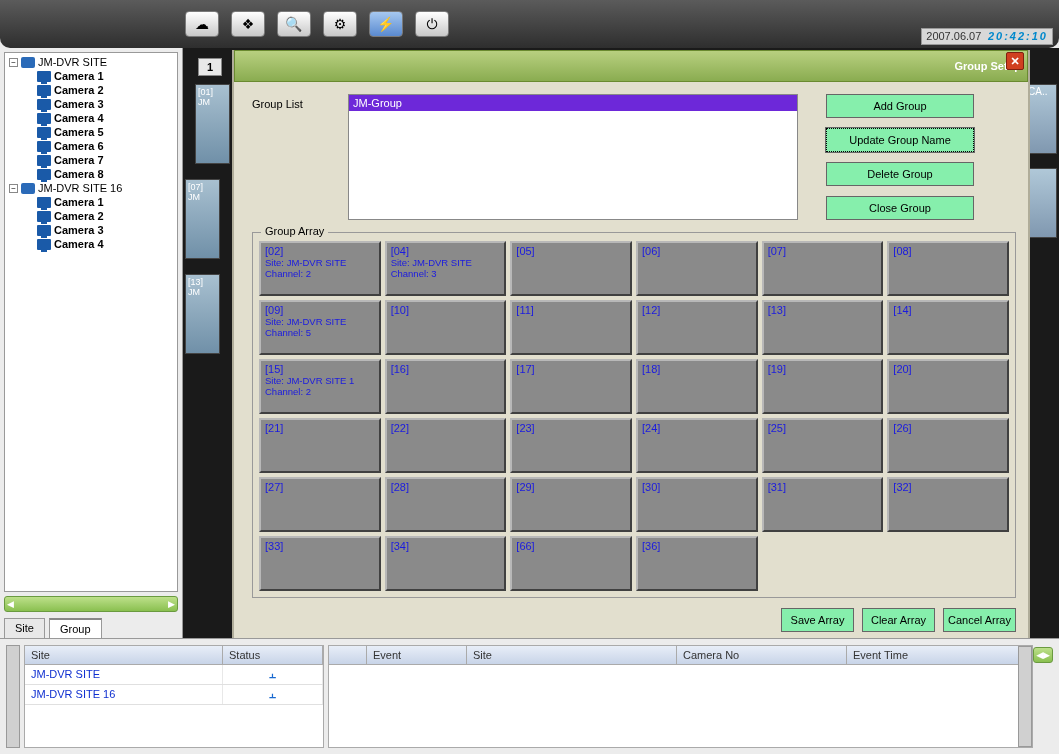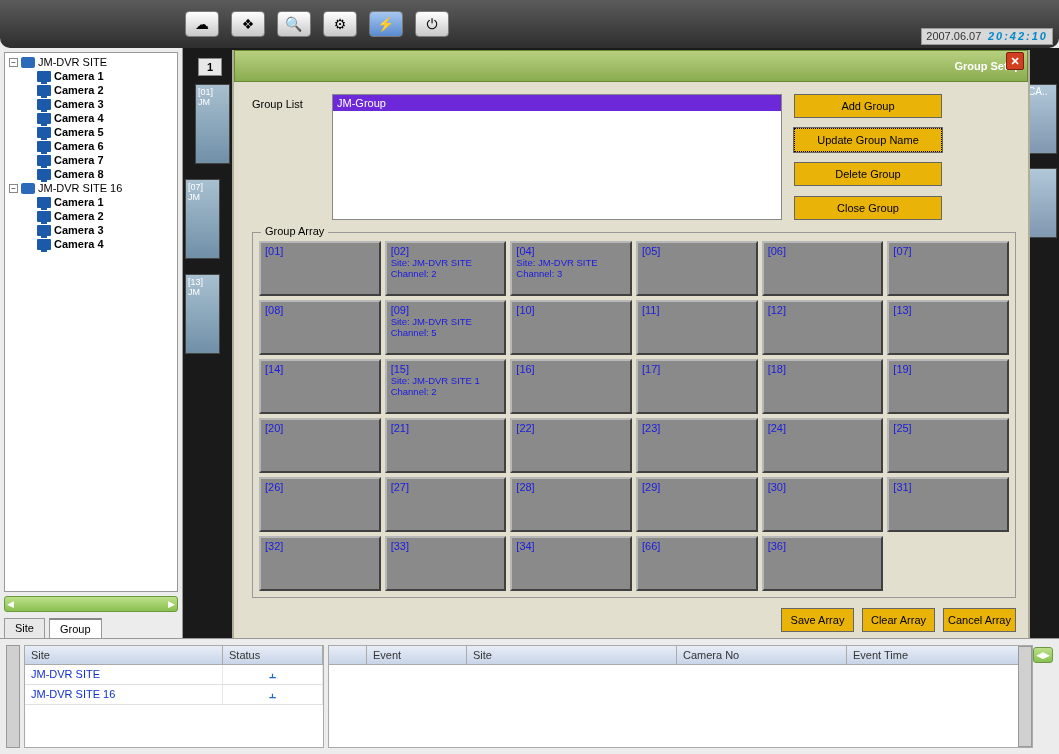--- a/index.html
+++ b/index.html
@@ -30,26 +30,26 @@
 
 .video-area { position: absolute; top: 48px; left: 183px; right: 0; height: 590px; background: #1a1a1a; }
 .numtab { position:absolute; top:10px; left:15px; width:24px; height:18px; background:#e8e8e8; border:1px solid #888; text-align:center; line-height:16px; font-weight:bold;}
 .thumb{position:absolute;width:35px;height:80px;background:linear-gradient(#a8c0d0,#7090a8);color:#fff;font-size:9px;padding:2px;border:1px solid #444;}
 .thumb-r{position:absolute;right:2px;width:30px;height:70px;background:linear-gradient(#b0c8d8,#8098b0);border:1px solid #444;}
 
 .modal { position: absolute; top: 50px; left: 232px; width: 798px; height: 590px; background: #e2dfce; border: 2px solid #b0ad9a; border-top:none; }
 .modal-title { height: 32px; background: linear-gradient(to bottom, #b8d080, #8aac50); display: flex; align-items: center; padding: 12px 6px; color: #fff; font-weight: bold; border:1px solid #6a8a30;justify-content:flex-end;}
 .modal-close { position: absolute; right: 4px; top: 2px; width: 18px; height: 18px; background: #d04020; color: #fff; text-align: center; line-height: 16px; font-weight: bold; border: 1px solid #802010; cursor: pointer; border-radius:2px;}
 .modal-body { padding: 12px 12px 8px 18px; }
-.row1 { display: flex; }
+.row1 { display: flex; gap: 16px; }
 .group-list-label { width: 80px; padding-top: 4px; }
 .listbox { width: 450px; height: 126px; background: #fff; border: 1px solid #888; }
 .list-sel { background: #6d28d9; color: #fff; padding: 2px 4px; }
 .btn-col { display: flex; flex-direction: column; gap: 10px; margin-left: 12px; }
-.wbtn { width: 148px; height: 24px; background: #eab308; border: 1px solid #666; cursor: pointer; }
+.wbtn { width: 148px; height: 24px; background: #86efac; border: 1px solid #666; cursor: pointer; }
 .wbtn.focus { border: 1px dotted #000; outline: 1px solid #666; }
 
 .fieldset { border: 1px solid #999; margin-top: 12px; padding: 8px 6px 6px 6px; position: relative; }
 .fieldset-legend { position: absolute; top: -8px; left: 8px; background: #e2dfce; padding: 0 4px; }
 .grid { display: grid; grid-template-columns: repeat(6, 1fr); gap: 4px; }
 .cell { height: 55px; background: #8a8a8a; border: 2px solid #404040; border-top-color:#b8b8b8; border-left-color:#b8b8b8; padding: 2px 4px; color: #1a1ae0; font-size: 10px; overflow: hidden; }
 .cell .idx { }
 .cell .sub { font-size: 9.5px; line-height: 11px; }
 .bottom-btns { display: flex; justify-content: flex-end; gap: 8px; margin-top: 10px; }
 .bottom-btns .wbtn { width: 73px; }
@@ -181,23 +181,20 @@
         <button class="wbtn focus">Update Group Name</button>
         <button class="wbtn">Delete Group</button>
         <button class="wbtn">Close Group</button>
       </div>
     </div>
 
     <div class="fieldset">
       <div class="fieldset-legend">Group Array</div>
       <div class="grid" id="array-grid">
           <div class="cell">
-            <div class="idx">[01]</div>
-          </div>
-          <div class="cell">
             <div class="idx">[02]</div>
             <div class="sub">Site: JM-DVR SITE</div>
             <div class="sub">Channel: 2</div>
           </div>
           <div class="cell">
             <div class="idx">[04]</div>
             <div class="sub">Site: JM-DVR SITE</div>
             <div class="sub">Channel: 3</div>
           </div>
           <div class="cell">

